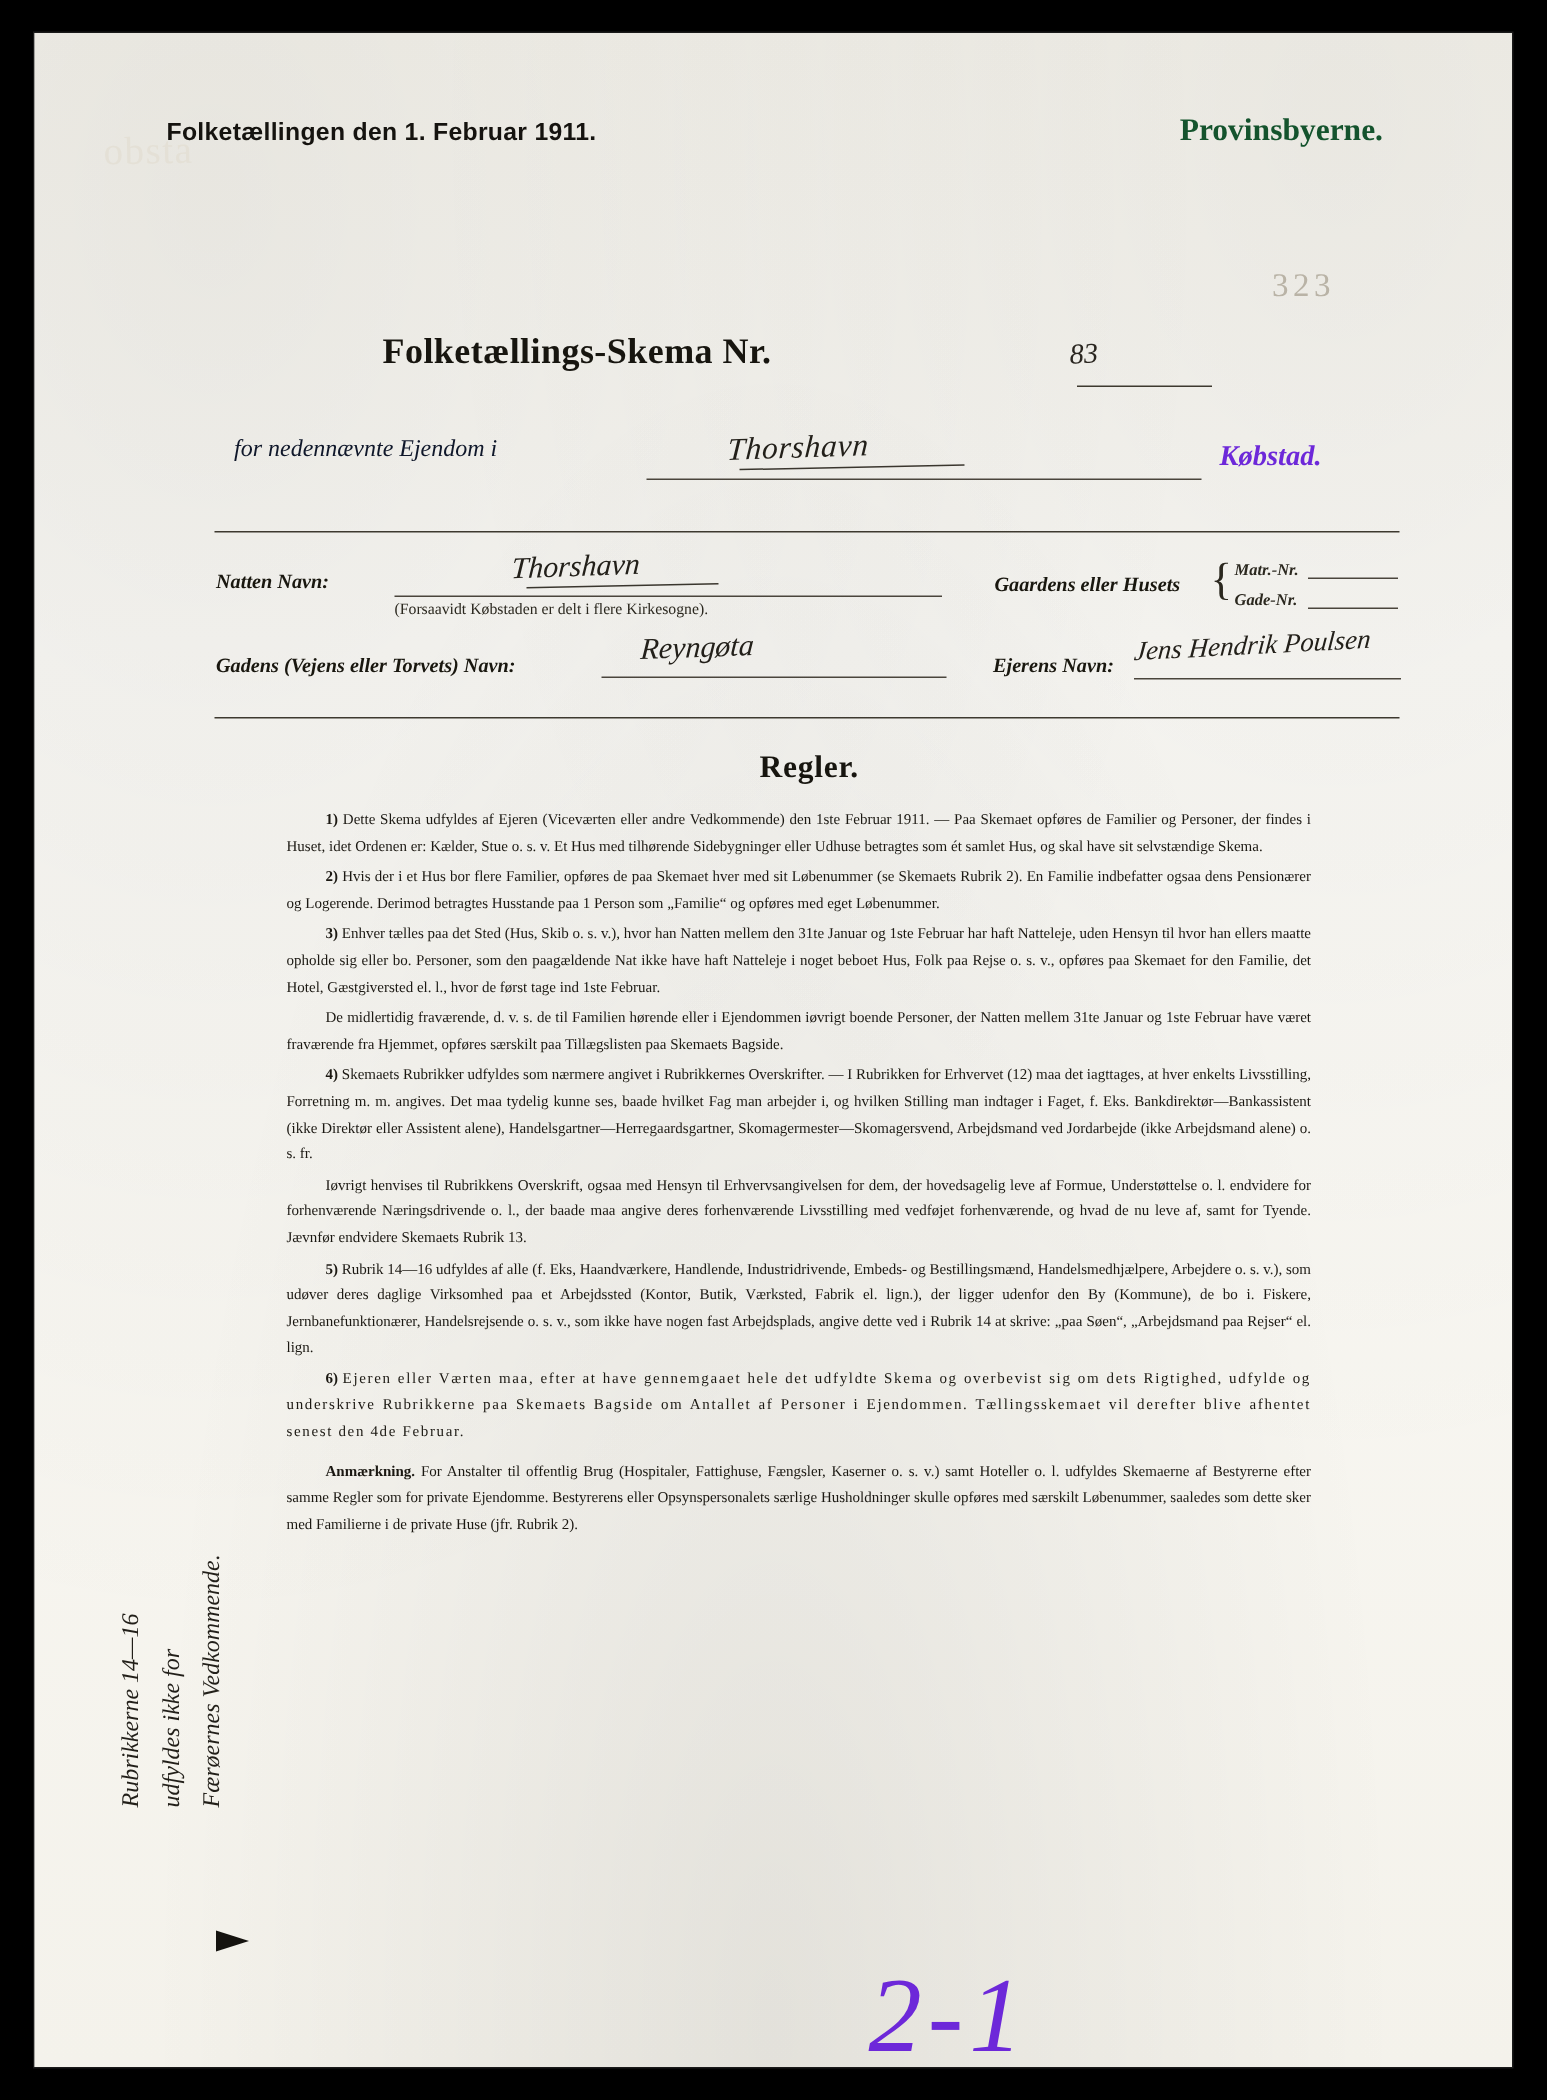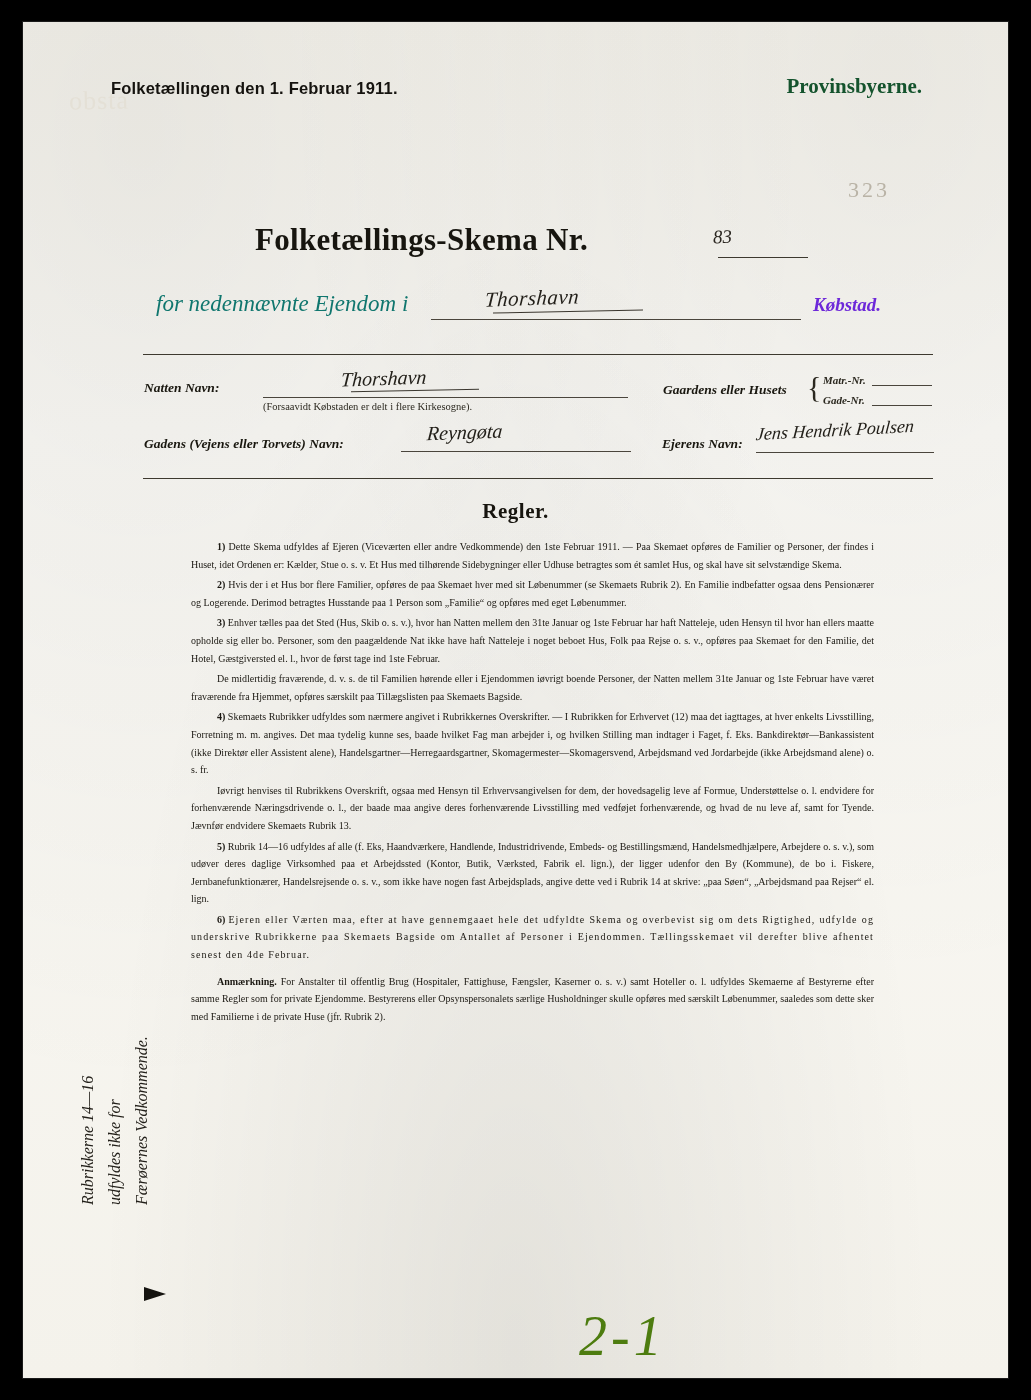--- a/index.html
+++ b/index.html
@@ -81,42 +81,42 @@
     transform: rotate(-1deg);
   }
 
   
   .title {
     position: absolute;
     left: 232px;
     top: 200px;
     font-family: "Liberation Serif", serif;
     font-weight: bold;
-    font-size: 31px;
+    font-size: 24px;
     color: #17150f;
     letter-spacing: 0.3px;
   }
   .title-num {
     position: absolute;
     left: 690px;
     top: 204px;
     font-family: "Liberation Serif", serif;
     font-style: italic;
     font-size: 19px;
     color: #2a2620;
     transform: rotate(-3deg);
   }
   .subtitle {
     position: absolute;
     left: 133px;
     top: 269px;
     font-family: "Liberation Serif", serif;
     font-style: italic;
-    font-size: 23px;
-    color: #0f766e;
+    font-size: 16px;
+    color: #0f172a;
   }
   .subtitle-line {
     position: absolute;
     left: 408px;
     top: 297px;
     width: 370px;
     border-bottom: 1px solid #4a453c;
   }
   .hw-place {
     position: absolute;
@@ -198,20 +198,21 @@
     position: absolute;
     left: 0;
     top: 477px;
     width: 100%;
     text-align: center;
     font-family: "Liberation Serif", serif;
     font-weight: bold;
     font-size: 21px;
     color: #17150f;
     letter-spacing: 0.5px;
+    padding-left: 24px;
   }
   .rules-body {
     position: absolute;
     left: 168px;
     top: 516px;
     width: 683px;
     font-family: "Liberation Serif", serif;
     font-size: 10px;
     line-height: 17.6px;
     color: #1b1812;
@@ -244,22 +245,22 @@
     height: 0;
     border-top: 7px solid transparent;
     border-bottom: 7px solid transparent;
     border-left: 22px solid #15130f;
   }
   .bignum {
     position: absolute;
     left: 556px;
     top: 1282px;
     font-family: "Liberation Serif", serif;
-    font-size: 56px;
-    color: #4d7c0f;
+    font-size: 71px;
+    color: #6d28d9;
     font-style: italic;
     letter-spacing: 4px;
   }
 
   
   .vert {
     position: absolute;
     font-family: "Liberation Serif", serif;
     font-style: italic;
     font-size: 16px;

